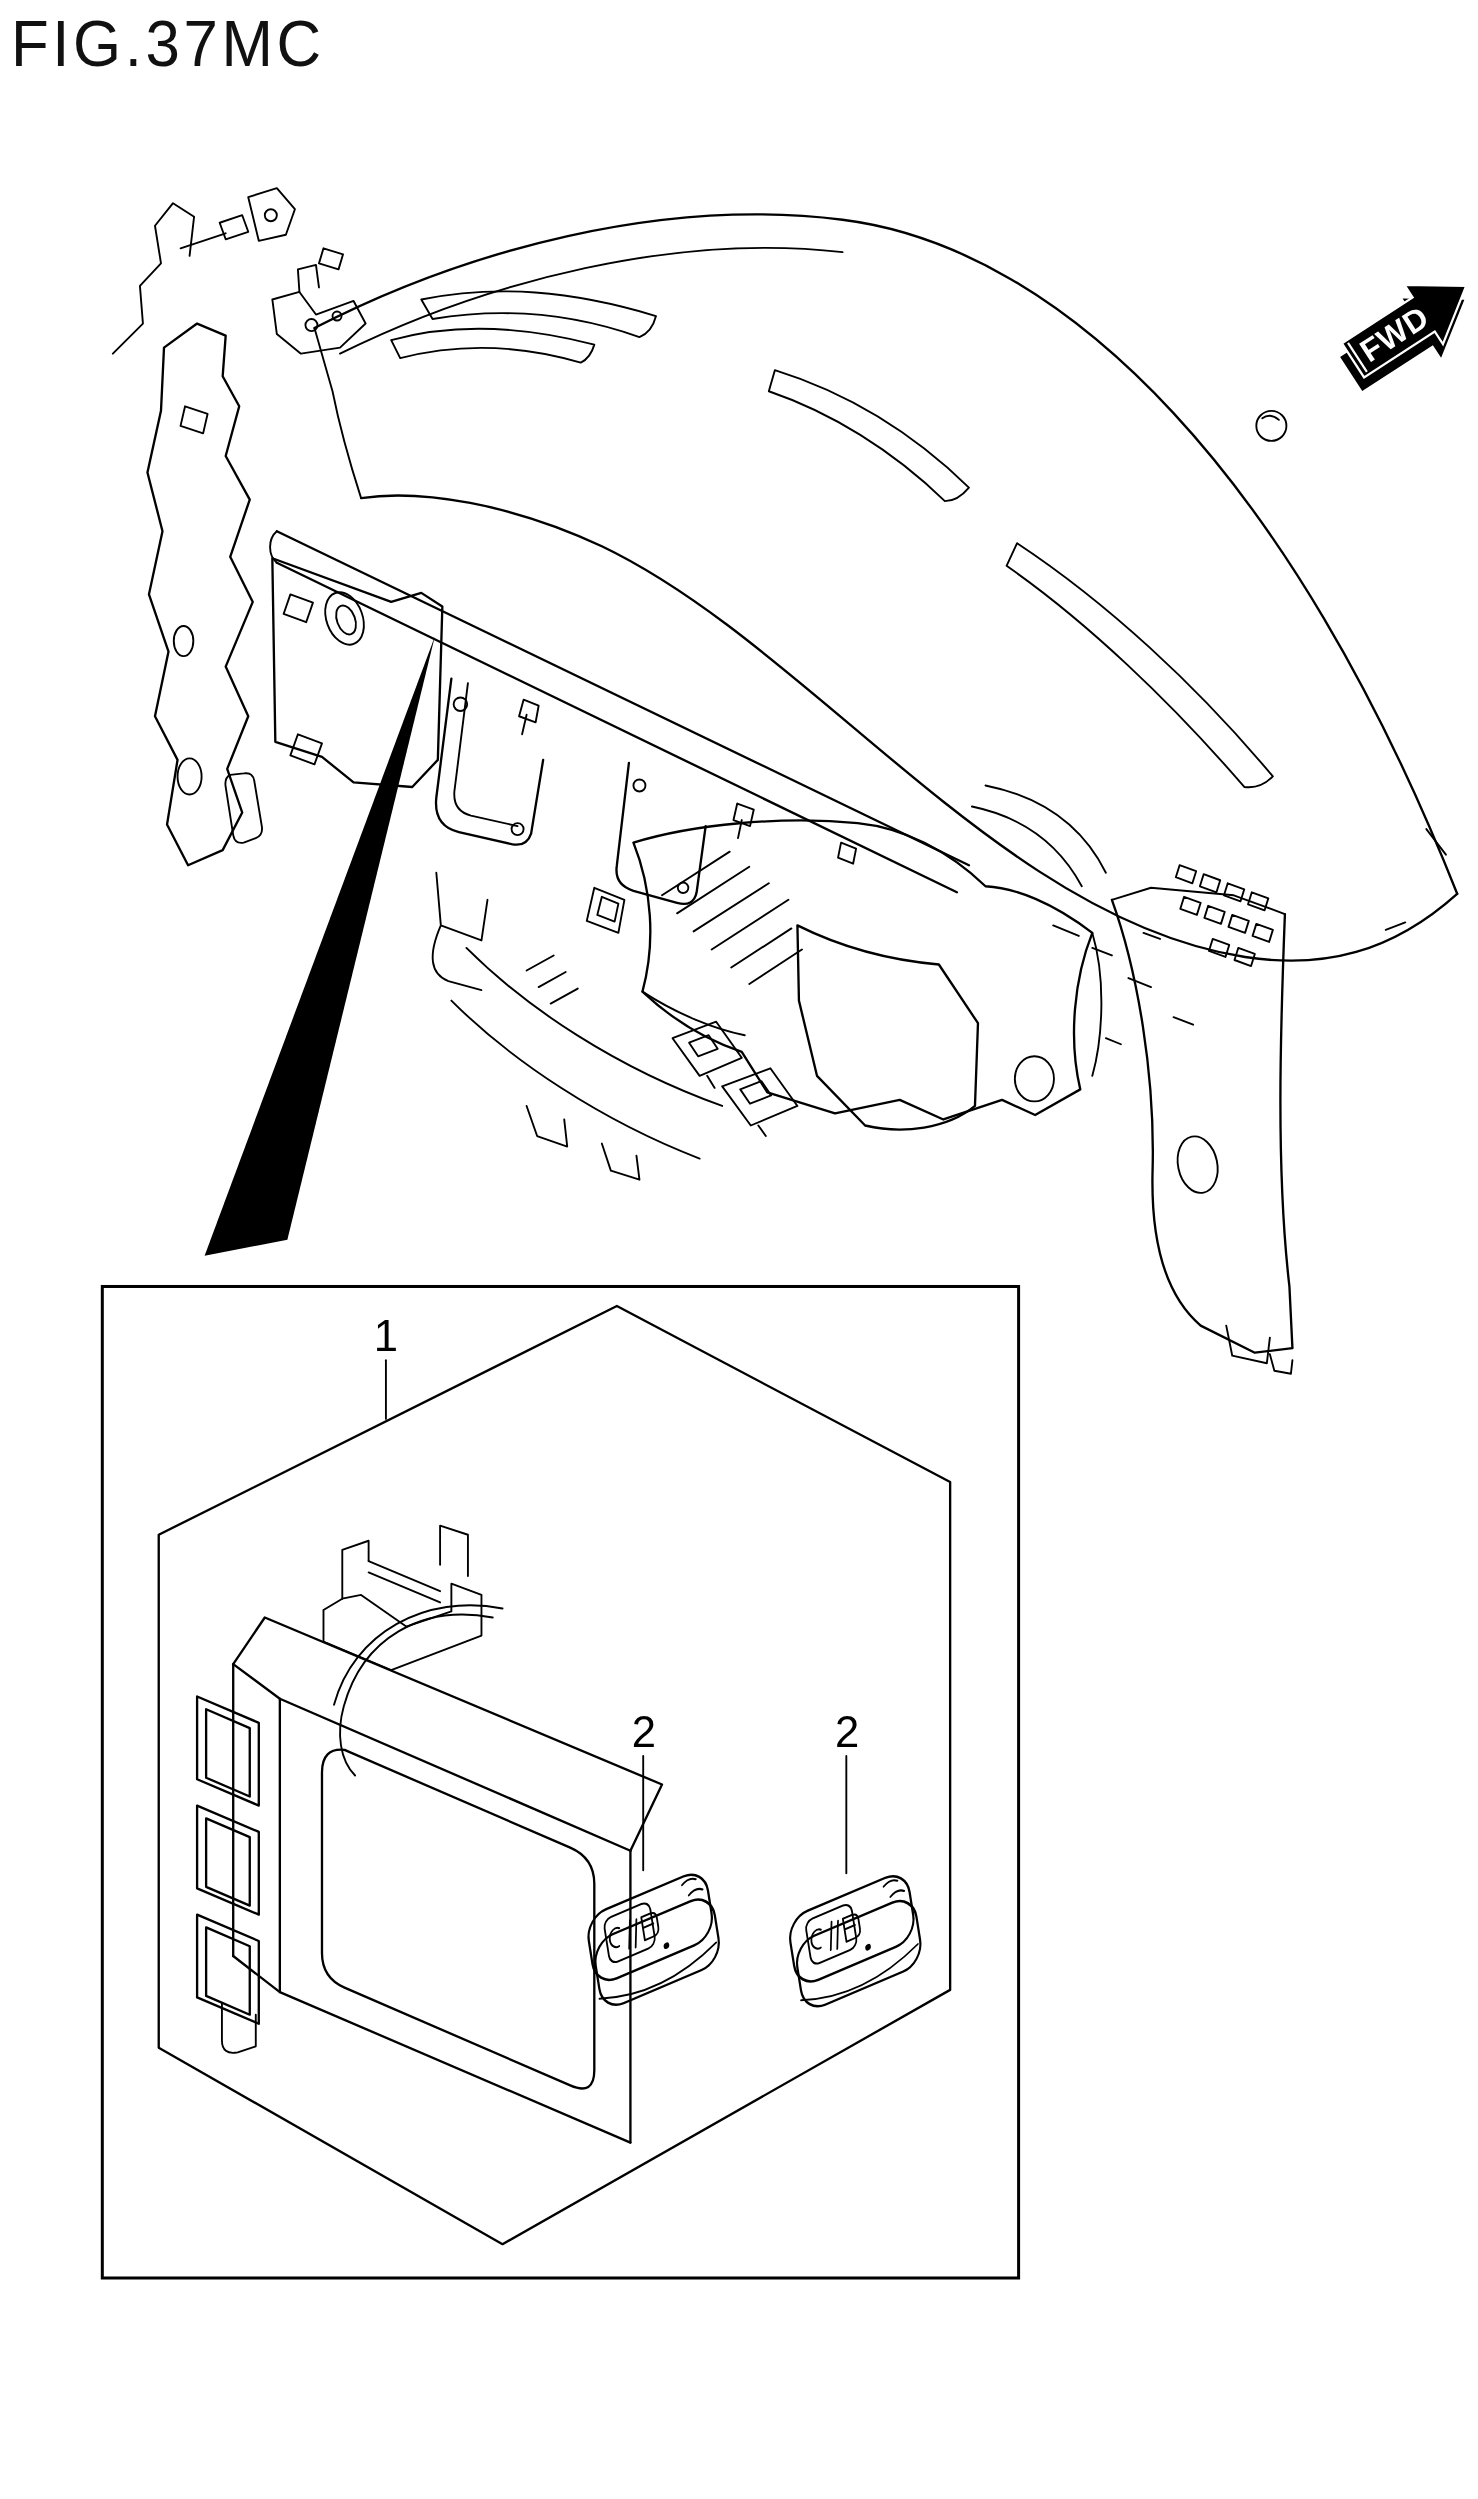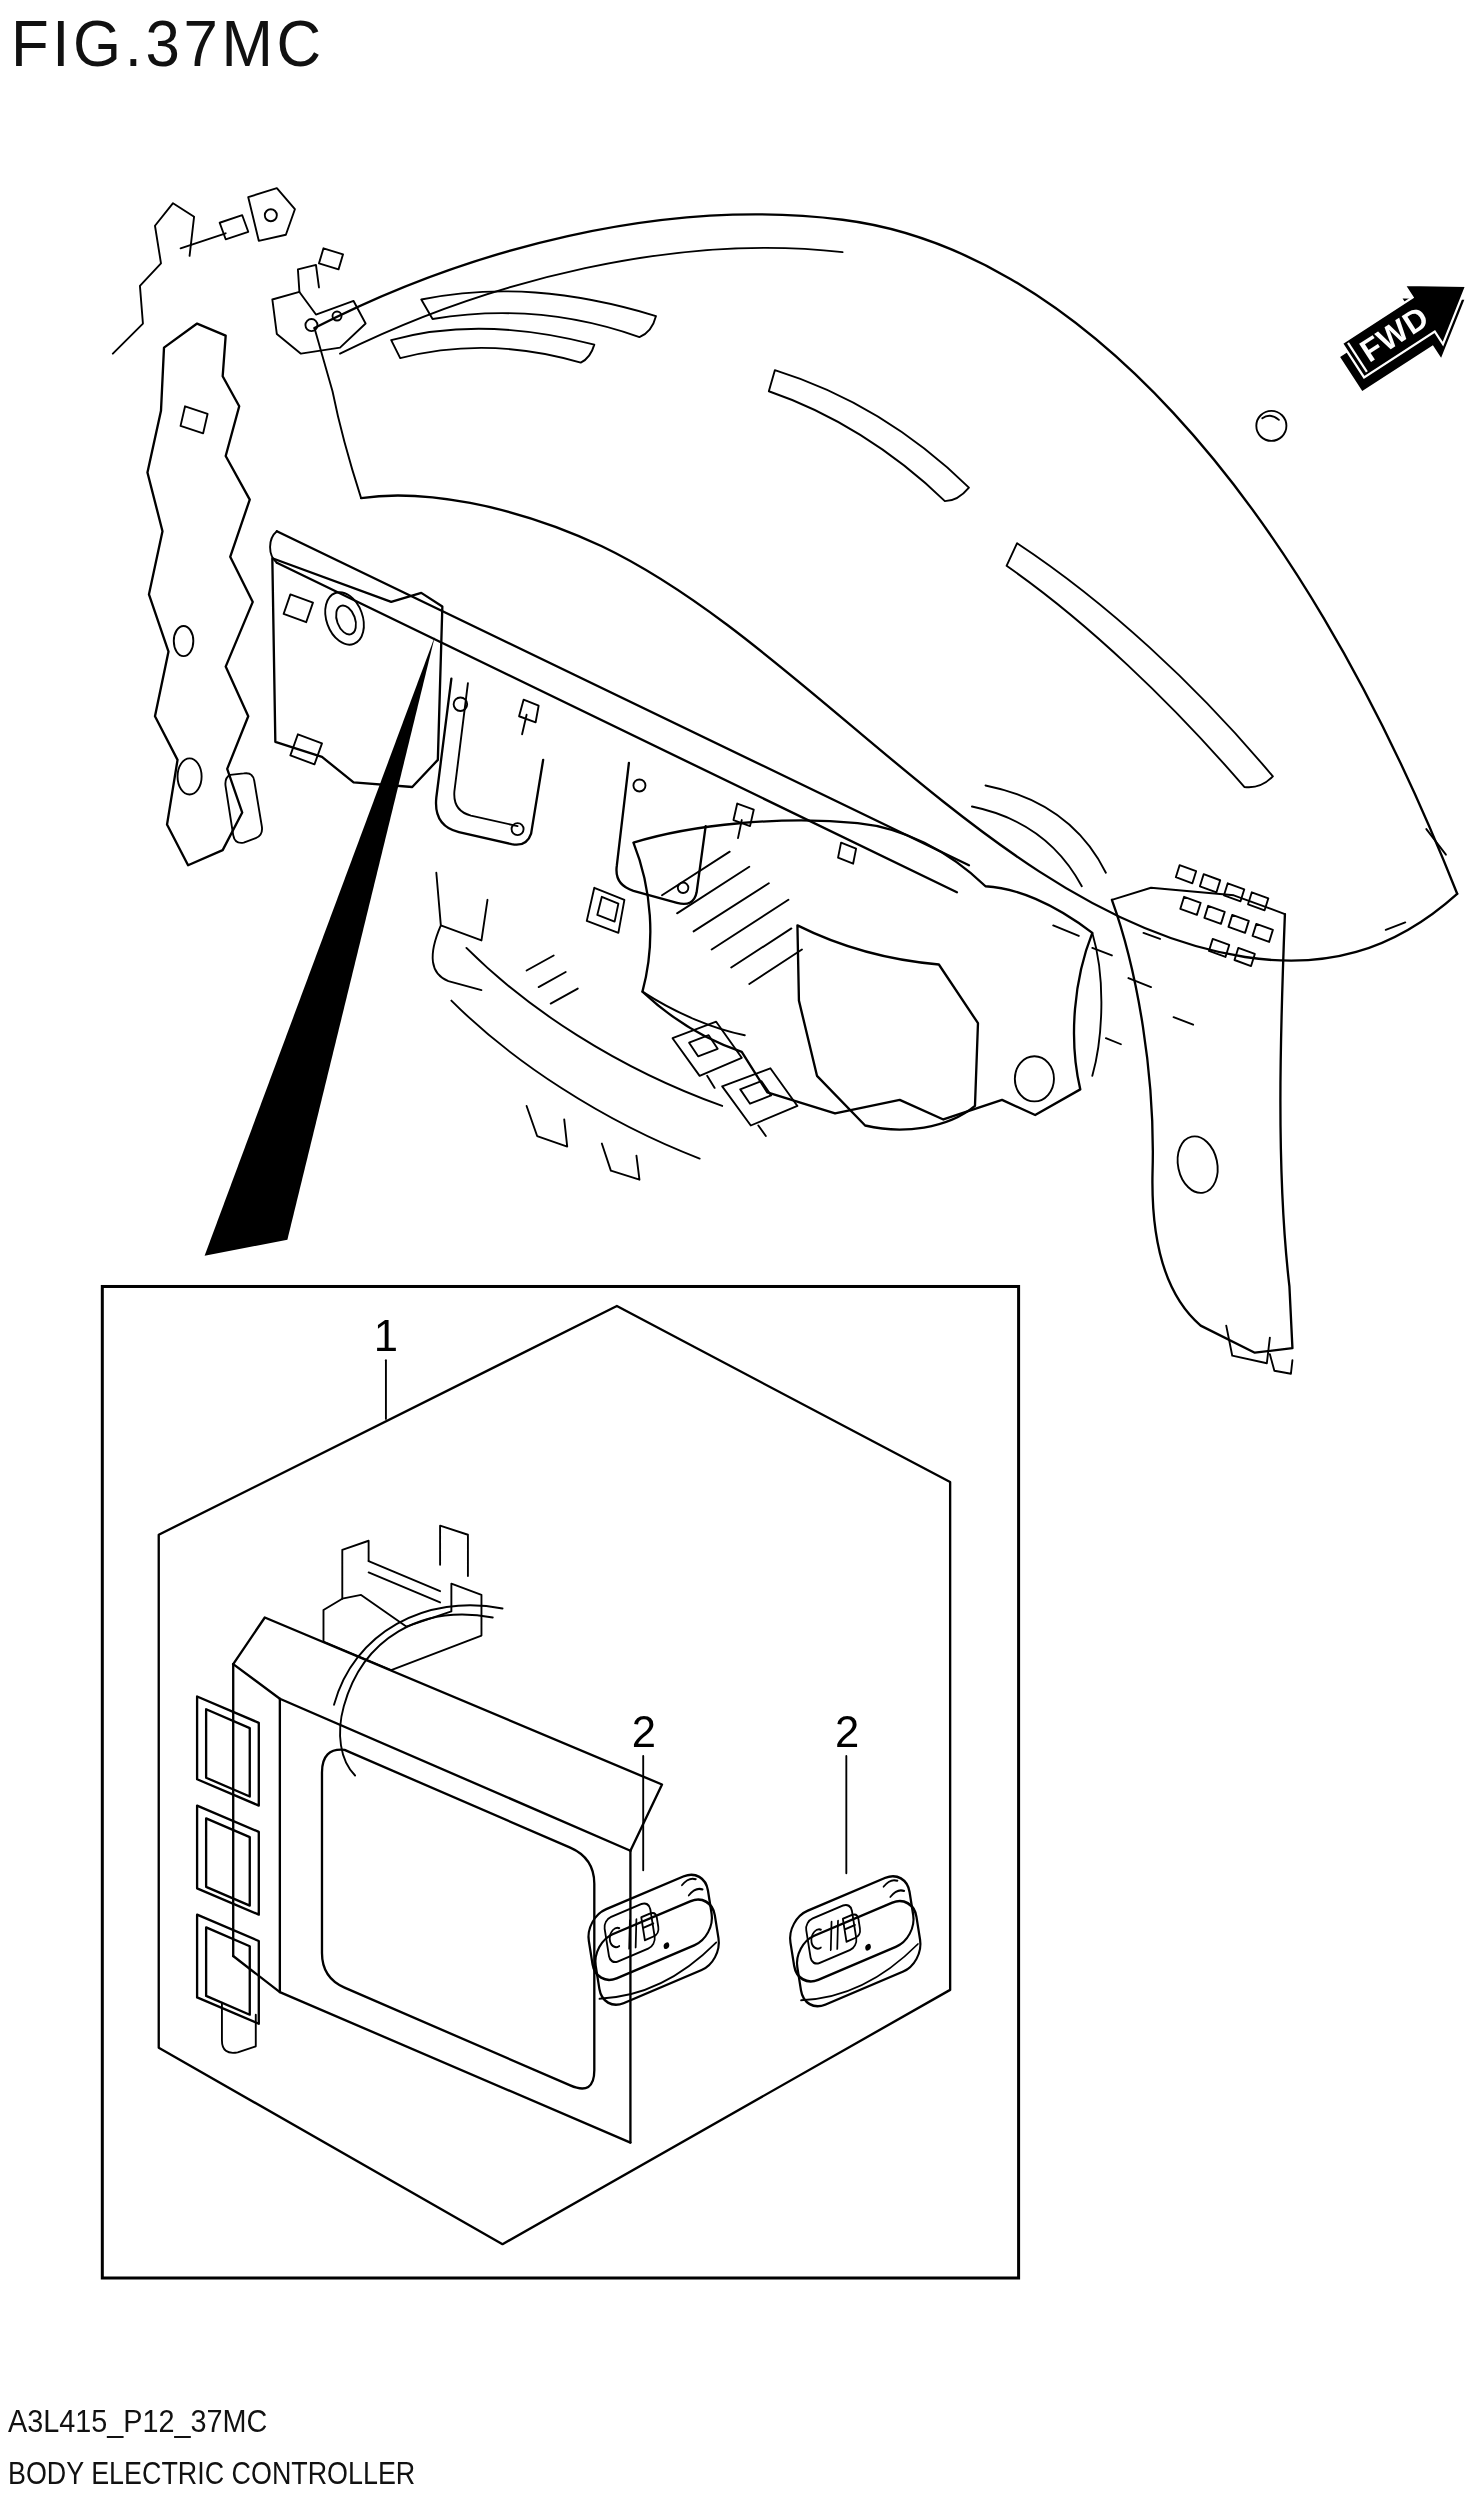--- a/index.html
+++ b/index.html
@@ -163,19 +163,15 @@
 
       <text class="part-num" x="513" y="1796">1</text>
       <line class="ln2" x1="513" y1="1808" x2="513" y2="1886"></line>
       <text class="part-num" x="856" y="2322">2</text>
       <line class="ln2" x1="855" y1="2334" x2="855" y2="2486"></line>
       <text class="part-num" x="1126" y="2322">2</text>
       <line class="ln2" x1="1125" y1="2334" x2="1125" y2="2490"></line>
     </g>
   </svg>
 
-  <div id="footer">
-    <span class="footer-line1">A3L415_P12_37MC</span>
-    <span class="footer-line2">BODY ELECTRIC CONTROLLER</span>
-  </div>
 
 </div>
 
 
 </body></html>

